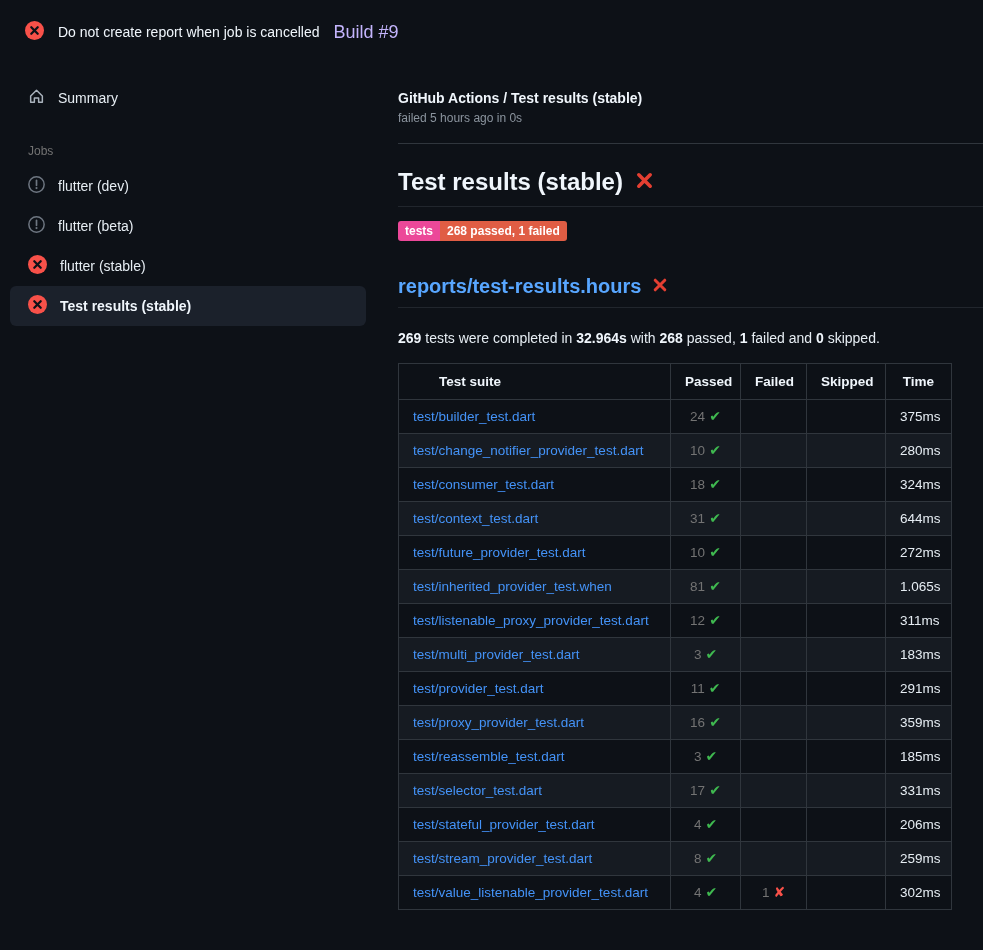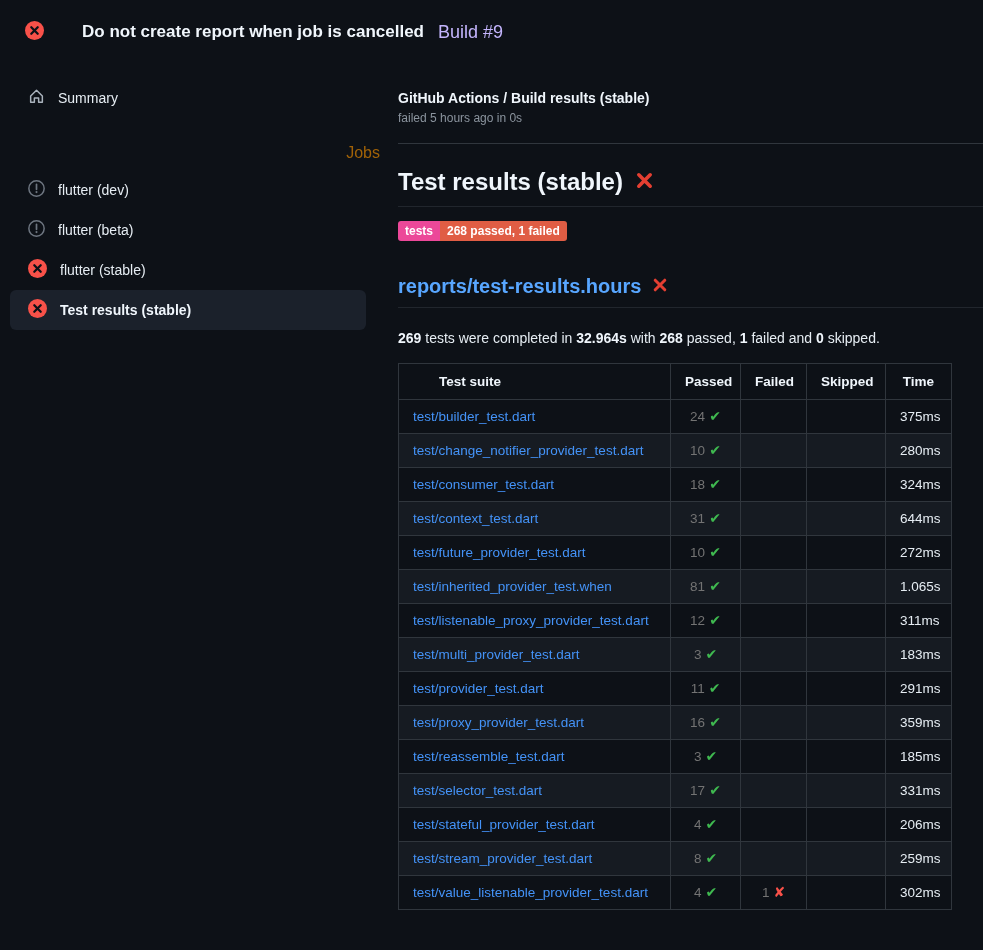--- a/index.html
+++ b/index.html
@@ -8,33 +8,33 @@
     background:#0d1117;
     color:#e6edf3;
     font-family:"Liberation Sans","DejaVu Sans",sans-serif;
     overflow:hidden;
   }
   
   .app-header {
     display:flex; align-items:center; gap:14px;
     padding:18px 0 0 25px; height:46px;
   }
-  .app-header .title { font-size:17px; font-weight:bold; color:#f0f6fc;margin-left:24px; }
+  .app-header .title { font-size:14px; font-weight:normal; color:#f0f6fc; }
   .app-header .build { font-size:18px; color:#c4b5fd; font-weight:normal; }
   .icon-x-circle { width:19px; height:19px; flex:0 0 auto; }
   
   .layout { display:flex; align-items:flex-start; }
   .sidebar { width:380px; flex:0 0 auto; padding-top:32px; }
   .side-row {
     display:flex; align-items:center; gap:13px;
     height:40px; margin:0 14px 0 10px; padding:0 18px;
     border-radius:6px; font-size:14px; color:#e6edf3; cursor:pointer;
   }
   .side-row svg { flex:0 0 auto; }
-  .jobs-label { font-size:16px; color:#a16207; margin:26px 0 8px 28px;text-align:right; }
+  .jobs-label { font-size:12px; color:#737373; margin:26px 0 8px 28px; }
   .side-row.selected { background:#1b212b; font-weight:bold; color:#f0f6fc; }
   
   .main { flex:1 1 auto; padding:44px 0 0 18px; }
   .breadcrumb { font-size:14px; font-weight:bold; color:#f0f6fc; }
   .status-line { font-size:12px; color:#8b949e; margin-top:5px; }
   .divider { border:0; border-top:1px solid #30363d; margin-top:18px; }
   .h1-row {
     display:flex; align-items:center; gap:12px;
     margin-top:24px; padding-bottom:10px; border-bottom:1px solid #21262d;
   }
@@ -133,21 +133,21 @@
   <svg class="icon-x-circle" viewBox="0 0 16 16" width="17" height="17">
     <circle cx="8" cy="8" r="8" fill="#f85149"></circle>
     <path d="M5.3 5.3 L10.7 10.7 M10.7 5.3 L5.3 10.7" stroke="#0d1117" stroke-width="1.9" stroke-linecap="round"></path>
   </svg>
 </span>
       <span>Test results (stable)</span>
     </div>
   </div>
 
   <div class="main">
-    <div class="breadcrumb">GitHub Actions / Build results (stable)</div>
+    <div class="breadcrumb">GitHub Actions / Test results (stable)</div>
     <div class="status-line">failed 5 hours ago in 0s</div>
     <hr class="divider">
 
     <div class="h1-row">
       <span class="h1-text">Test results (stable)</span>
       <span>
         <svg viewBox="0 0 16 16" width="19" height="19">
           <path d="M3.2 3.2 L12.8 12.8 M12.8 3.2 L3.2 12.8" stroke="#e43f32" stroke-width="3" stroke-linecap="round"></path>
         </svg>
       </span>

